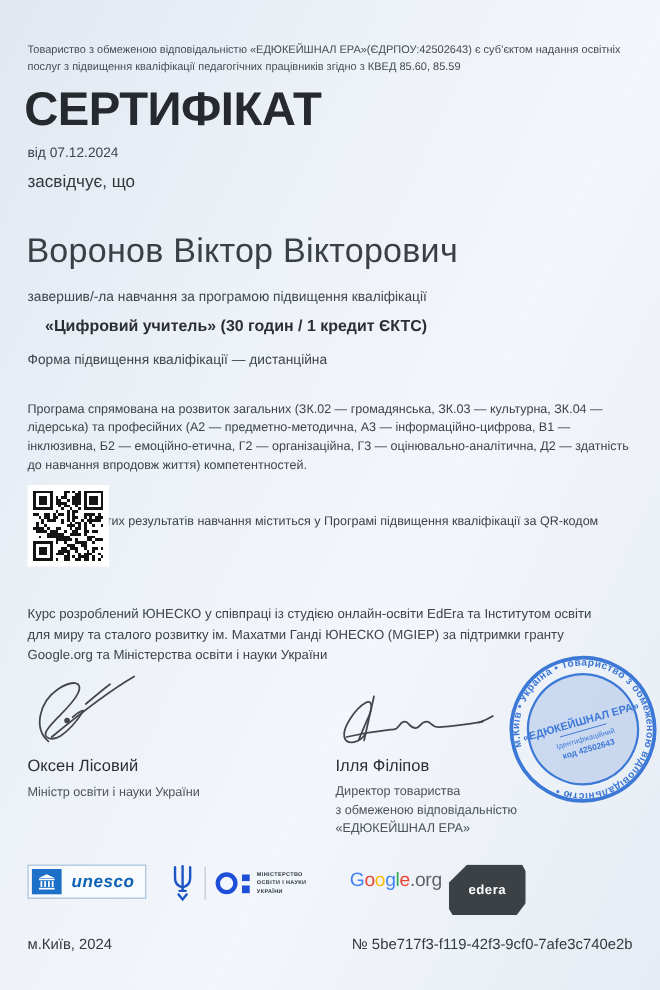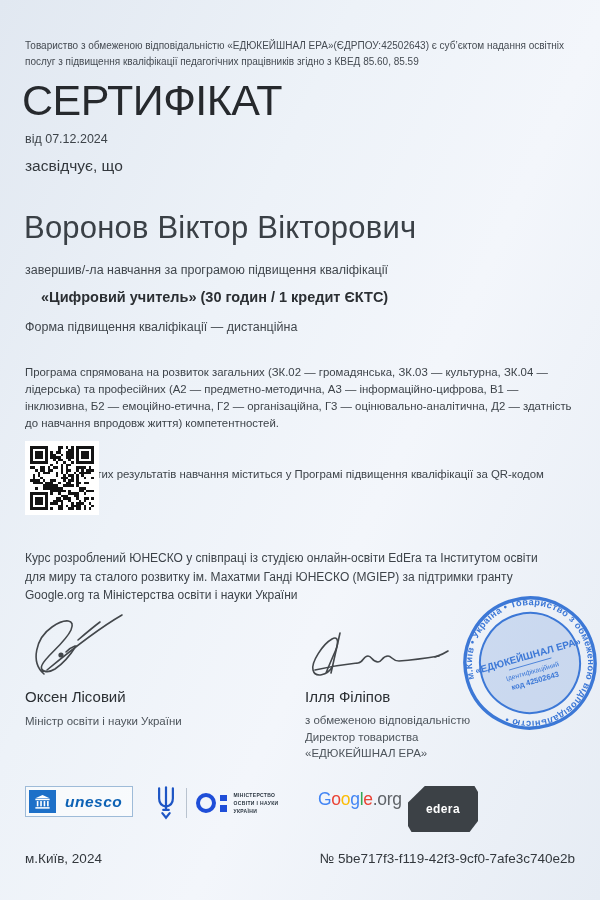--- a/index.html
+++ b/index.html
@@ -10,21 +10,21 @@
     overflow:hidden;
   }
   .page {
     position:relative; width:600px; height:900px; overflow:hidden;
     background:linear-gradient(115deg,#e1e8f1 0%,#edf2f8 35%,#f3f6fb 60%,#e6ecf4 100%);
     color:#3d4349;
   }
   .abs { position:absolute; }
 
   .note-top { left:25px; top:38px; width:548px; font-size:10px; line-height:1.55; color:#454b52; }
-  .title { left:22px; top:76px; font-size:43px; font-weight:400; letter-spacing:-0.5px; color:#26292d; }
+  .title { left:22px; top:76px; font-size:43px; font-weight:700; letter-spacing:-0.5px; color:#26292d; }
   .date { left:25px; top:132px; font-size:12.5px; color:#3d4349; }
   .certifies { left:25px; top:157px; font-size:15.5px; color:#33383d; }
   .name { left:24px; top:210px; font-size:31px; font-weight:400; color:#3a4046; letter-spacing:0.2px; }
   .completed { left:25px; top:263px; font-size:12.5px; color:#40464c; }
   .program { left:25px; top:289px; font-size:14.5px; font-weight:700; color:#2b2f33;margin-left:16px; }
   .form { left:25px; top:320px; font-size:12.5px; color:#40464c; }
   .competencies { left:25px; top:364px; width:554px; font-size:11.4px; line-height:1.5; color:#3d4349; }
   .qr-note { left:25px; top:420px; font-size:11.4px; color:#3d4349;margin-top:48px; }
   .qr-box { left:25px; top:441px; width:74px; height:74px; background:#fff; padding:5px; }
   .unesco-note { left:25px; top:549px; width:522px; font-size:12px; line-height:1.55; color:#3d4349; }
@@ -329,22 +329,22 @@
       <path d="M12,44 C34,39 46,38 55,37 C60,37 60,30 65,30 C69,30 69,36 75,36 C79,36 79,30 85,30 C89,30 89,35 96,35 C110,34 124,32 136,30"></path>
       <path d="M132,31 C138,29 142,27 145,25"></path>
     </g>
   </svg>
 
   <div class="abs sig-name sig-left-name">Оксен Лісовий</div>
   <div class="abs sig-title sig-left-title">Міністр освіти і науки України</div>
 
   <div class="abs sig-name sig-right-name">Ілля Філіпов</div>
   <div class="abs sig-title sig-right-title">
+      <span class="sig-title-line">Директор товариства</span>
       <span class="sig-title-line">з обмеженою відповідальністю</span>
-      <span class="sig-title-line">Директор товариства</span>
       <span class="sig-title-line">«ЕДЮКЕЙШНАЛ ЕРА»</span>
     </div>
 
   <svg class="abs stamp" viewBox="0 0 140 140">
     <g transform="rotate(-16 70 70)">
       <circle cx="70" cy="70" r="65" fill="none" stroke="#2e6ed4" stroke-width="3.4"></circle>
       <circle cx="70" cy="70" r="50" fill="rgba(104,148,214,0.28)" stroke="#2e6ed4" stroke-width="2"></circle>
       <defs>
         <path id="ringPath" d="M 12 70 A 58 58 0 1 1 128 70 A 58 58 0 1 1 12 70"></path>
       </defs>

